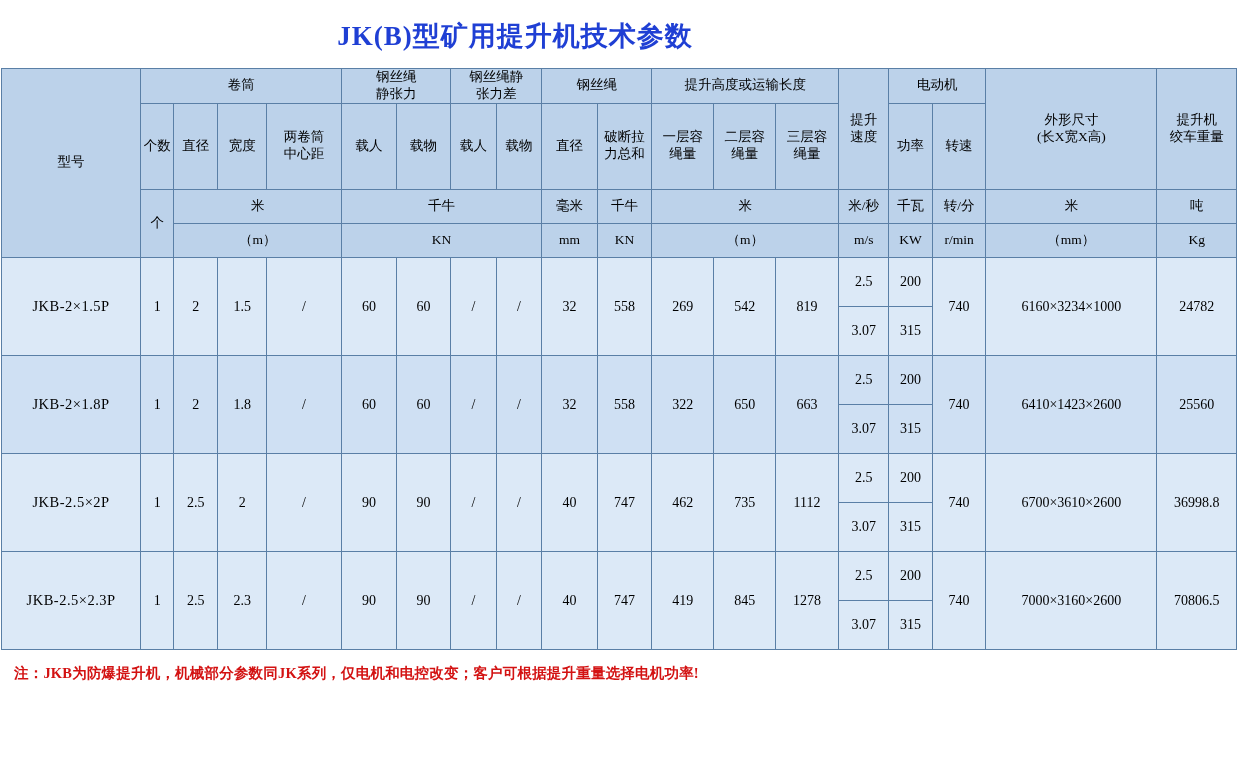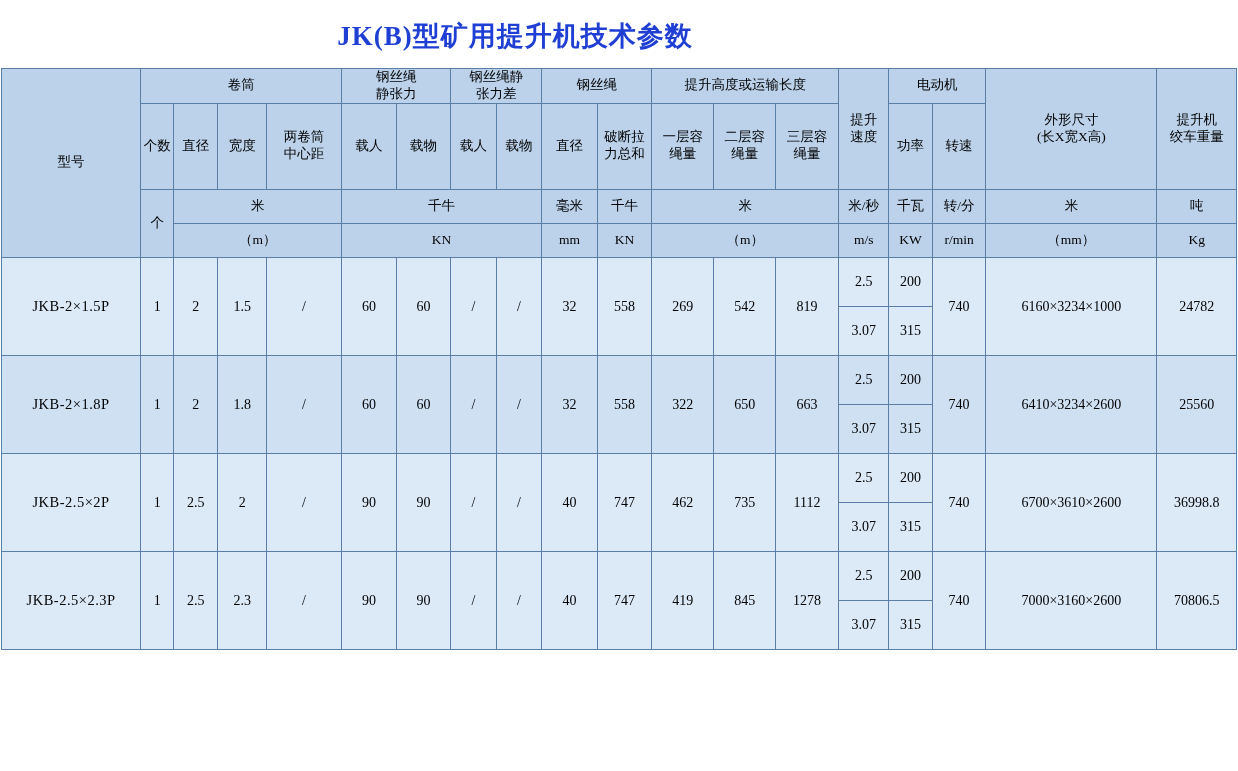--- a/index.html
+++ b/index.html
@@ -213,21 +213,21 @@
         <td rowspan="2">/</td>
         <td rowspan="2">/</td>
         <td rowspan="2">32</td>
         <td rowspan="2">558</td>
         <td rowspan="2">322</td>
         <td rowspan="2">650</td>
         <td rowspan="2">663</td>
         <td>2.5</td>
         <td>200</td>
         <td rowspan="2">740</td>
-        <td rowspan="2">6410×3234×2600</td>
+        <td rowspan="2">6410×1423×2600</td>
         <td rowspan="2">25560</td>
       </tr>
       <tr class="alt" style="height:49px">
         <td>3.07</td>
         <td>315</td>
       </tr>
 
       <tr style="height:49px">
         <td rowspan="2" class="model-cell">JKB-2.5×2P</td>
         <td rowspan="2">1</td>
@@ -275,14 +275,15 @@
         <td rowspan="2">7000×3160×2600</td>
         <td rowspan="2">70806.5</td>
       </tr>
       <tr style="height:49px">
         <td>3.07</td>
         <td>315</td>
       </tr>
     </tbody>
   </table>
 
+  <div class="note">注：JKB为防爆提升机，机械部分参数同JK系列，仅电机和电控改变；客户可根据提升重量选择电机功率!</div>
 
 </div>
 
 </body></html>

